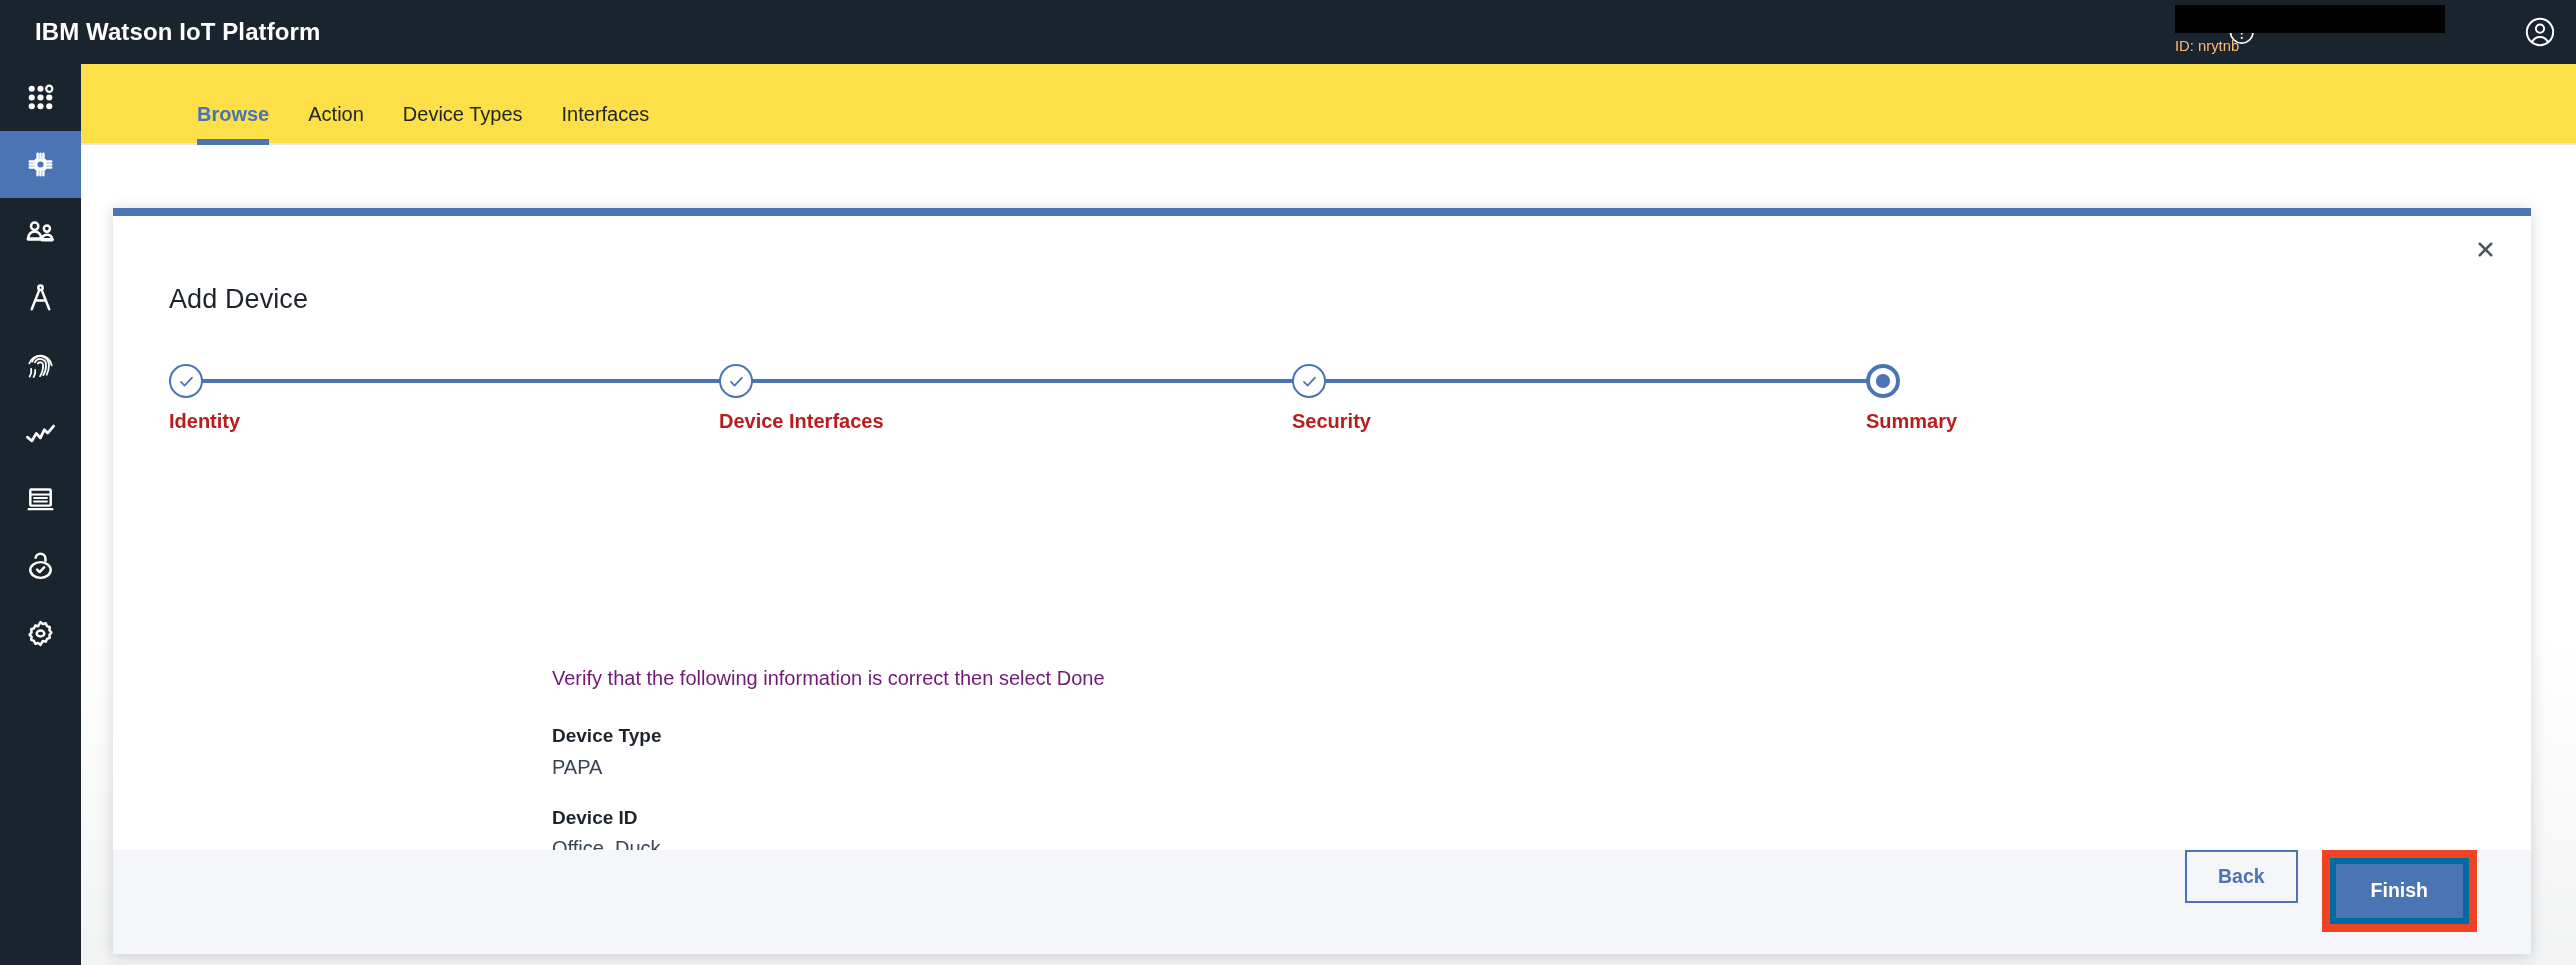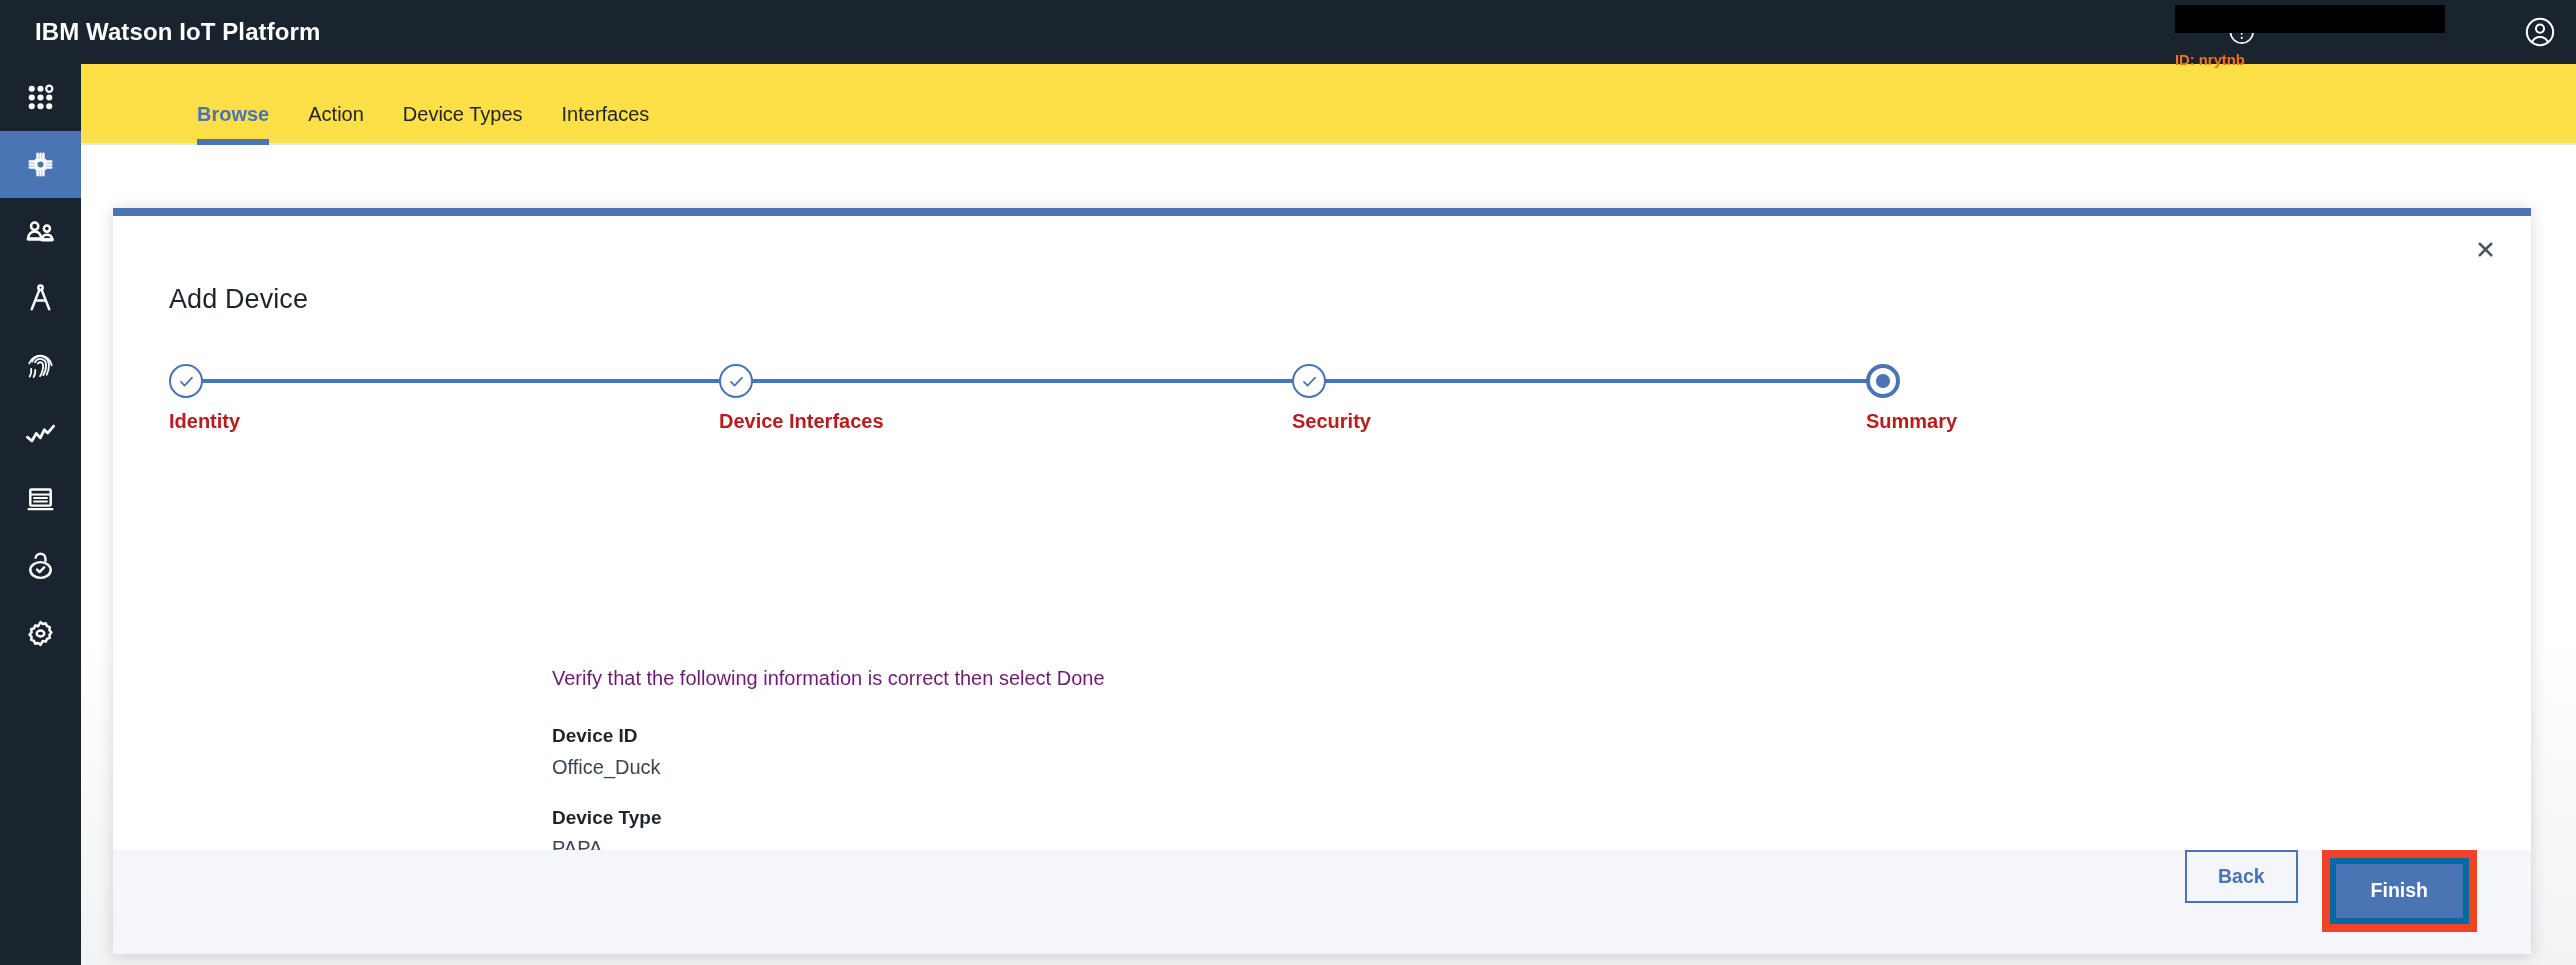--- a/index.html
+++ b/index.html
@@ -28,23 +28,22 @@
     width: 29.5px; height: 29.5px; color: #ffffff;
   }
   .account-box {
     position: absolute; right: 131px; top: 5.4px;
     width: 270px; height: 42px;
   }
   .redacted {
     width: 270px; height: 28px; background: #000000;
   }
   .account-id {
-    margin-top: 20px; color: #f97316; font-size: 14.8px; line-height: 1;
+    margin-top: 6px; color: #fdba74; font-size: 14.8px; line-height: 1;
     white-space: nowrap;
-    font-weight: bold;
   }
   .avatar-icon {
     position: absolute; right: 19px; top: 14.8px;
     width: 34px; height: 34px; color: #ffffff;
   }
 
   
   .rail {
     position: absolute; left: 0; top: 64px; width: 81px; height: 902px;
     background: #19242e; z-index: 15;
@@ -361,27 +360,27 @@
           <div class="step-dot"></div>
         </div>
         <div class="step-label">Summary</div>
       </div>
     </div>
 
     <div class="body-content">
       <div class="verify-text">Verify that the following information is correct then select Done</div>
 
       <div class="field">
+        <div class="field-label">Device Type</div>
+        <div class="field-value">PAPA</div>
+      </div>
+
+      <div class="field">
         <div class="field-label">Device ID</div>
         <div class="field-value">Office_Duck</div>
-      </div>
-
-      <div class="field">
-        <div class="field-label">Device Type</div>
-        <div class="field-value">PAPA</div>
       </div>
 
       <button class="metadata-btn">View Metadata</button>
 
       
     </div>
 
     <div class="modal-footer">
       <button class="btn-back">Back</button>
       <div class="finish-wrap">

